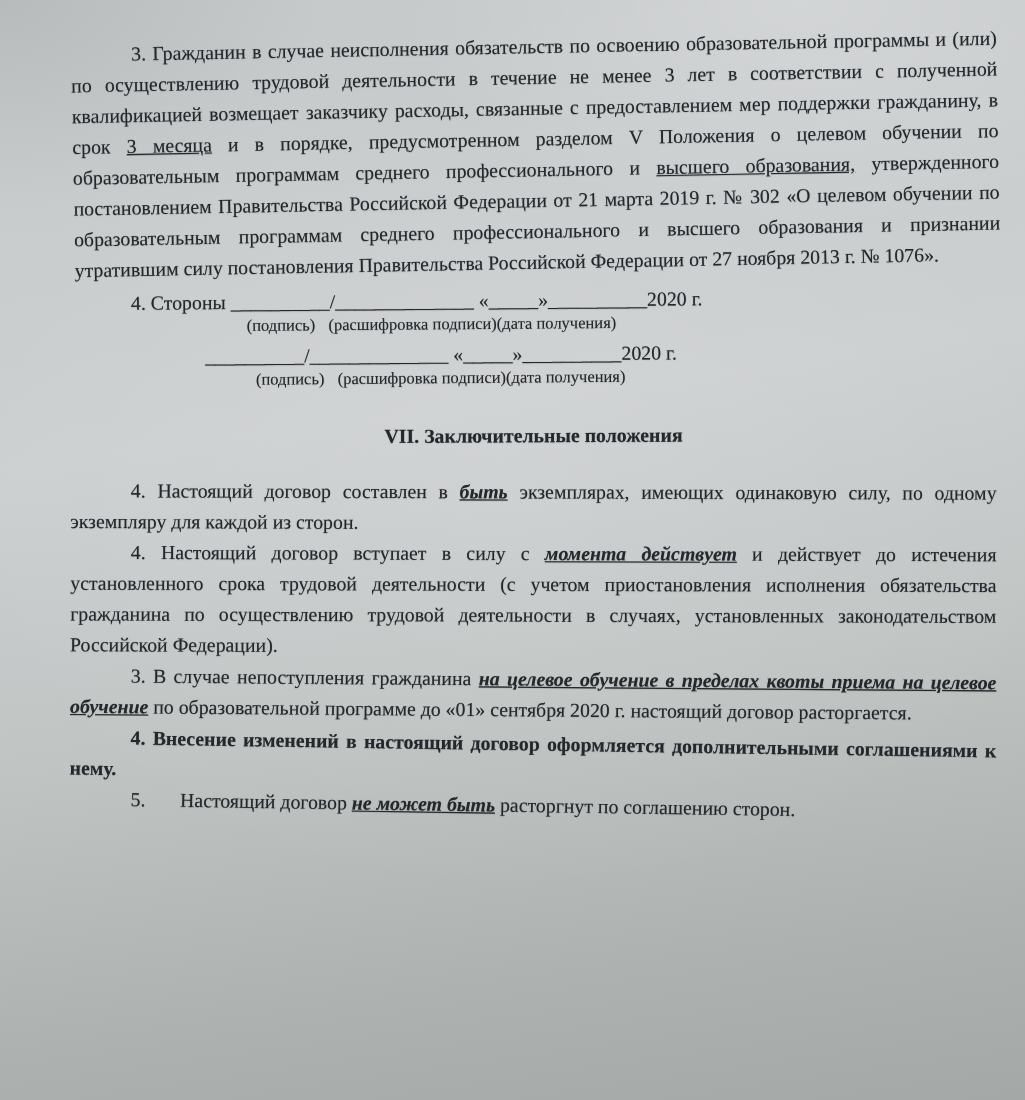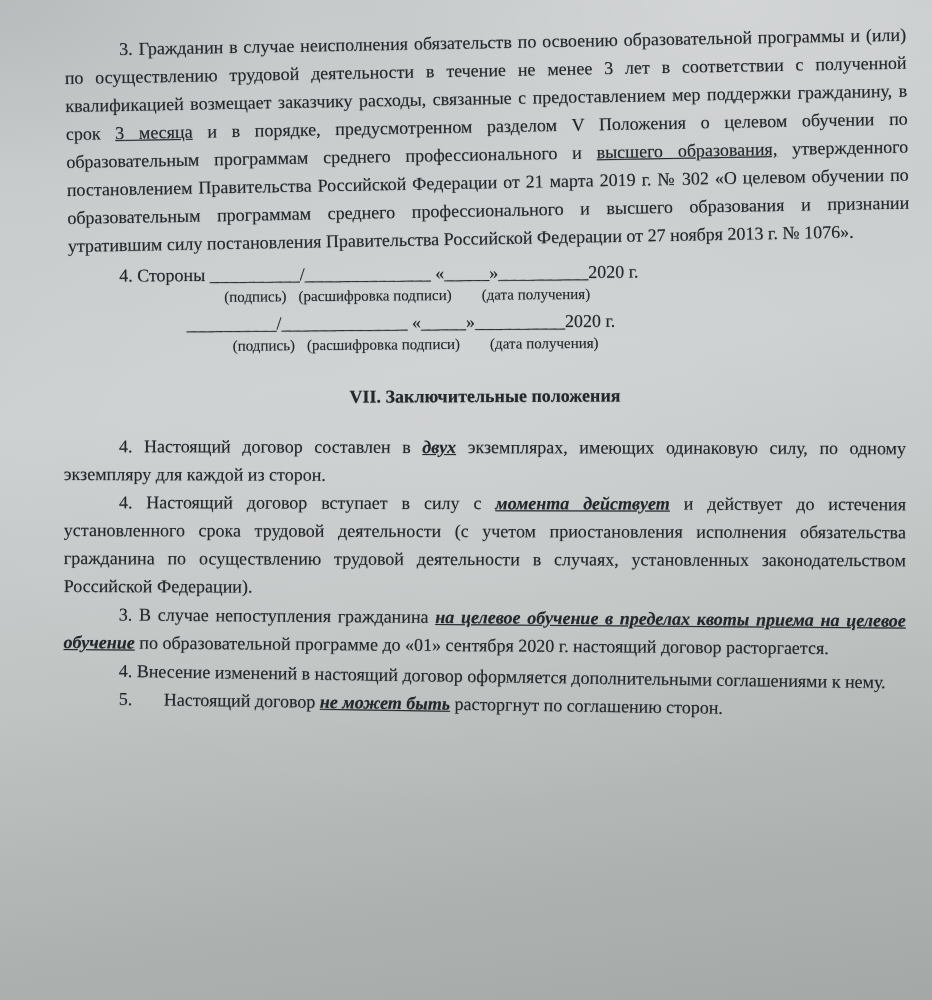--- a/index.html
+++ b/index.html
@@ -38,42 +38,42 @@
     font-size: 18px;
     line-height: 24px;
     font-weight: bold;
     text-align: center;
     margin: 28px 0 24px 0;
     text-shadow: 0 0.3px 0.9px rgba(36,39,44,0.5);
     transform-origin: center top;
   }
   .u   { text-decoration: underline; }
   .biu { font-weight: bold; font-style: italic; text-decoration: underline; }
-  .b   { font-weight: normal; }
+  .b   { font-weight: bold; }
 
   .sig-block { margin-top: 3px; transform-origin: left top; }
   .sig-line {
     font-size: 18px;
     line-height: 26px;
     white-space: pre;
     text-shadow: 0 0.3px 0.9px rgba(36,39,44,0.45);
   }
   .sig-labels {
     display: flex;
     font-size: 15px;
     line-height: 18px;
     margin-bottom: 5px;
     text-shadow: 0 0.3px 0.8px rgba(36,39,44,0.4);
   }
   .row-first  .sig-line { padding-left: 55px; }
   .row-second .sig-line { padding-left: 122px; }
   .row-first  .sig-labels { padding-left: 160px; }
   .row-second .sig-labels { padding-left: 168px; }
   .sig-labels span:nth-child(2) { margin-left: 12px; }
-  .sig-labels span:nth-child(3) { margin-left: 30px; }
+  .sig-labels span:nth-child(3) { }
 
   
   .tilt-a { transform: rotate(-1.05deg); }
   .tilt-b { transform: rotate(-0.45deg); }
   .tilt-c { transform: rotate(-0.25deg); }
   .tilt-d { transform: rotate(0.15deg); }
   .tilt-e { transform: rotate(0.45deg); }
   .tilt-f { transform: rotate(0.85deg); }
 </style>
 </head>
@@ -93,18 +93,18 @@
       <div class="sig-row row-second">
         <div class="sig-line">__________/______________ «_____»__________2020 г.</div>
         <div class="sig-labels">
           <span>(подпись)</span>
           <span>(расшифровка подписи)</span>
           <span>(дата получения)</span>
         </div>
       </div>
     </div>
     <div class="heading tilt-c">VII. Заключительные положения</div>
-    <p class="para tilt-d"><span>4. Настоящий договор составлен в </span><span class="biu">двух</span><span> экземплярах, имеющих одинаковую силу, по одному экземпляру для каждой из сторон.</span></p>
+    <p class="para tilt-d"><span>4. Настоящий договор составлен в </span><span class="biu">быть</span><span> экземплярах, имеющих одинаковую силу, по одному экземпляру для каждой из сторон.</span></p>
     <p class="para tilt-d"><span>4. Настоящий договор вступает в силу с </span><span class="biu">момента действует</span><span> и действует до истечения установленного срока трудовой деятельности (с учетом приостановления исполнения обязательства гражданина по осуществлению трудовой деятельности в случаях, установленных законодательством Российской Федерации).</span></p>
     <p class="para tilt-e"><span>3. В случае непоступления гражданина </span><span class="biu">на целевое обучение в пределах квоты приема на целевое обучение</span><span> по образовательной программе до «01» сентября 2020 г. настоящий договор расторгается.</span></p>
     <p class="para tilt-f"><span class="b">4. Внесение изменений в настоящий договор оформляется дополнительными соглашениями к нему.</span></p>
     <p class="para tilt-f"><span>5.&nbsp;&nbsp;&nbsp;&nbsp;&nbsp;&nbsp;&nbsp;Настоящий договор </span><span class="biu">не может быть</span><span> расторгнут по соглашению сторон.</span></p>
   </div>
 
 </body></html>

